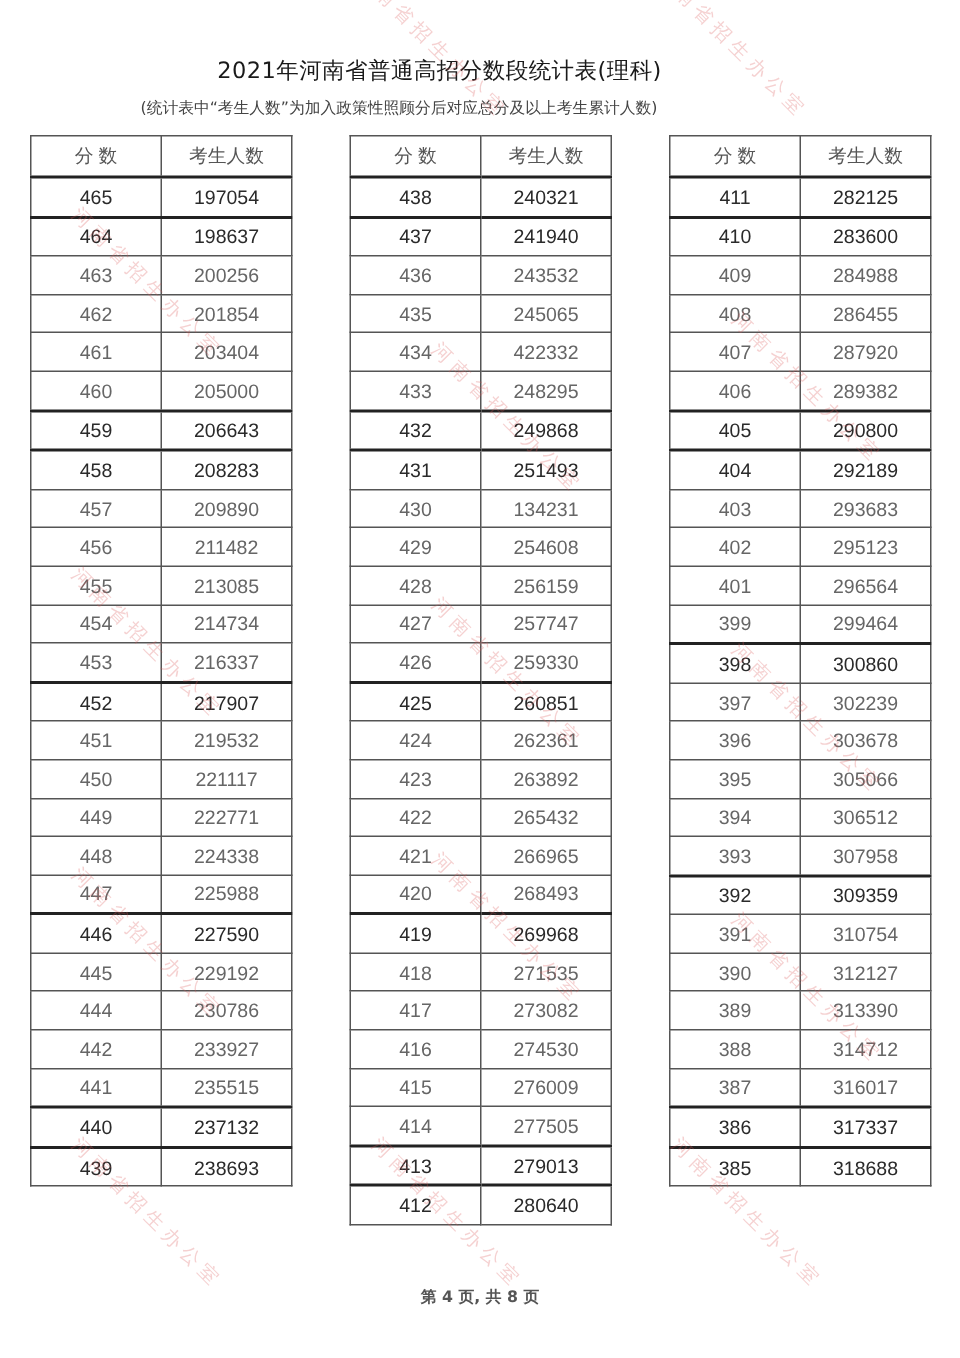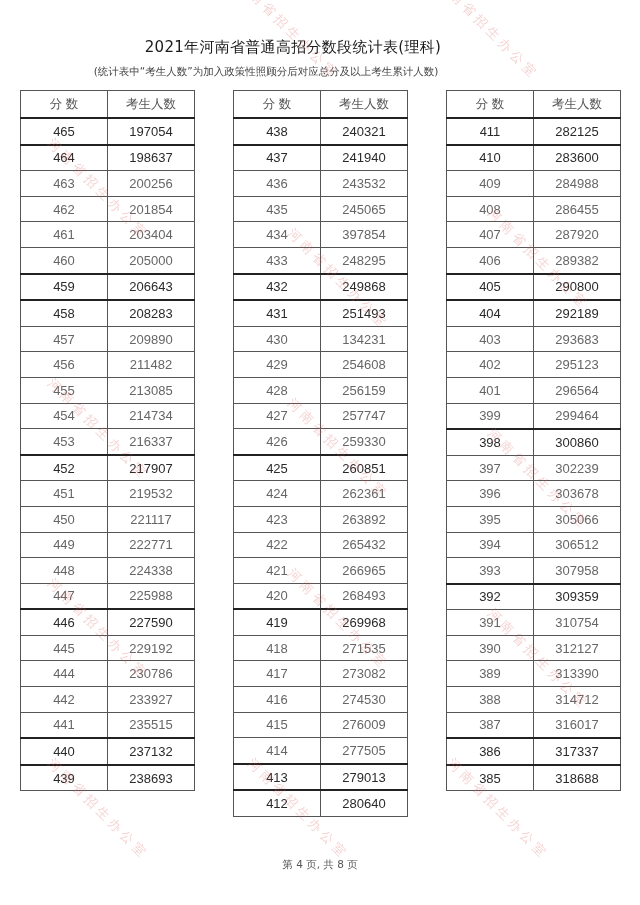--- a/index.html
+++ b/index.html
@@ -11,21 +11,21 @@
               font-size:10.5px; color:#444; }
   .tbl { position:absolute; top:90px; border-collapse:collapse; table-layout:fixed; }
   .tbl td, .tbl th { border:1px solid #555; height:24.6px; padding:0; text-align:center;
                      font-family:"Liberation Sans", sans-serif; font-size:13px; font-weight:normal; color:#2a2a2a; }
   .tbl th { height:26px; font-family:Liberation Sans, sans-serif; font-size:12.5px; color:#555; }
   .tbl tr.thick td { border-top:2px solid #222; }
   .tbl td.score { width:86px; }
   .tbl td.count { width:86px; }
   .tbl tr.light td { color:#666; }
   .footer { position:absolute; top:858px; left:0; width:640px; text-align:center;
-            font-size:10.5px; color:#555; }
+            font-size:10.5px; color:#555;font-weight:bold; }
   .wm { position:absolute; color:rgba(220,90,90,0.28); font-size:13px; transform:rotate(45deg);
         white-space:nowrap; letter-spacing:4px; pointer-events:none; }
 </style>
 </head>
 <body>
 
 <div>
   <div class="title">2021年河南省普通高招分数段统计表(理科)</div>
   <div class="subtitle">(统计表中“考生人数”为加入政策性照顾分后对应总分及以上考生累计人数)</div>
 
@@ -158,21 +158,21 @@
         <tr class="light">
           <td class="score">436</td>
           <td class="count">243532</td>
         </tr>
         <tr class="light">
           <td class="score">435</td>
           <td class="count">245065</td>
         </tr>
         <tr class="light">
           <td class="score">434</td>
-          <td class="count">397854</td>
+          <td class="count">422332</td>
         </tr>
         <tr class="light">
           <td class="score">433</td>
           <td class="count">248295</td>
         </tr>
         <tr class="thick">
           <td class="score">432</td>
           <td class="count">249868</td>
         </tr>
         <tr class="thick">

